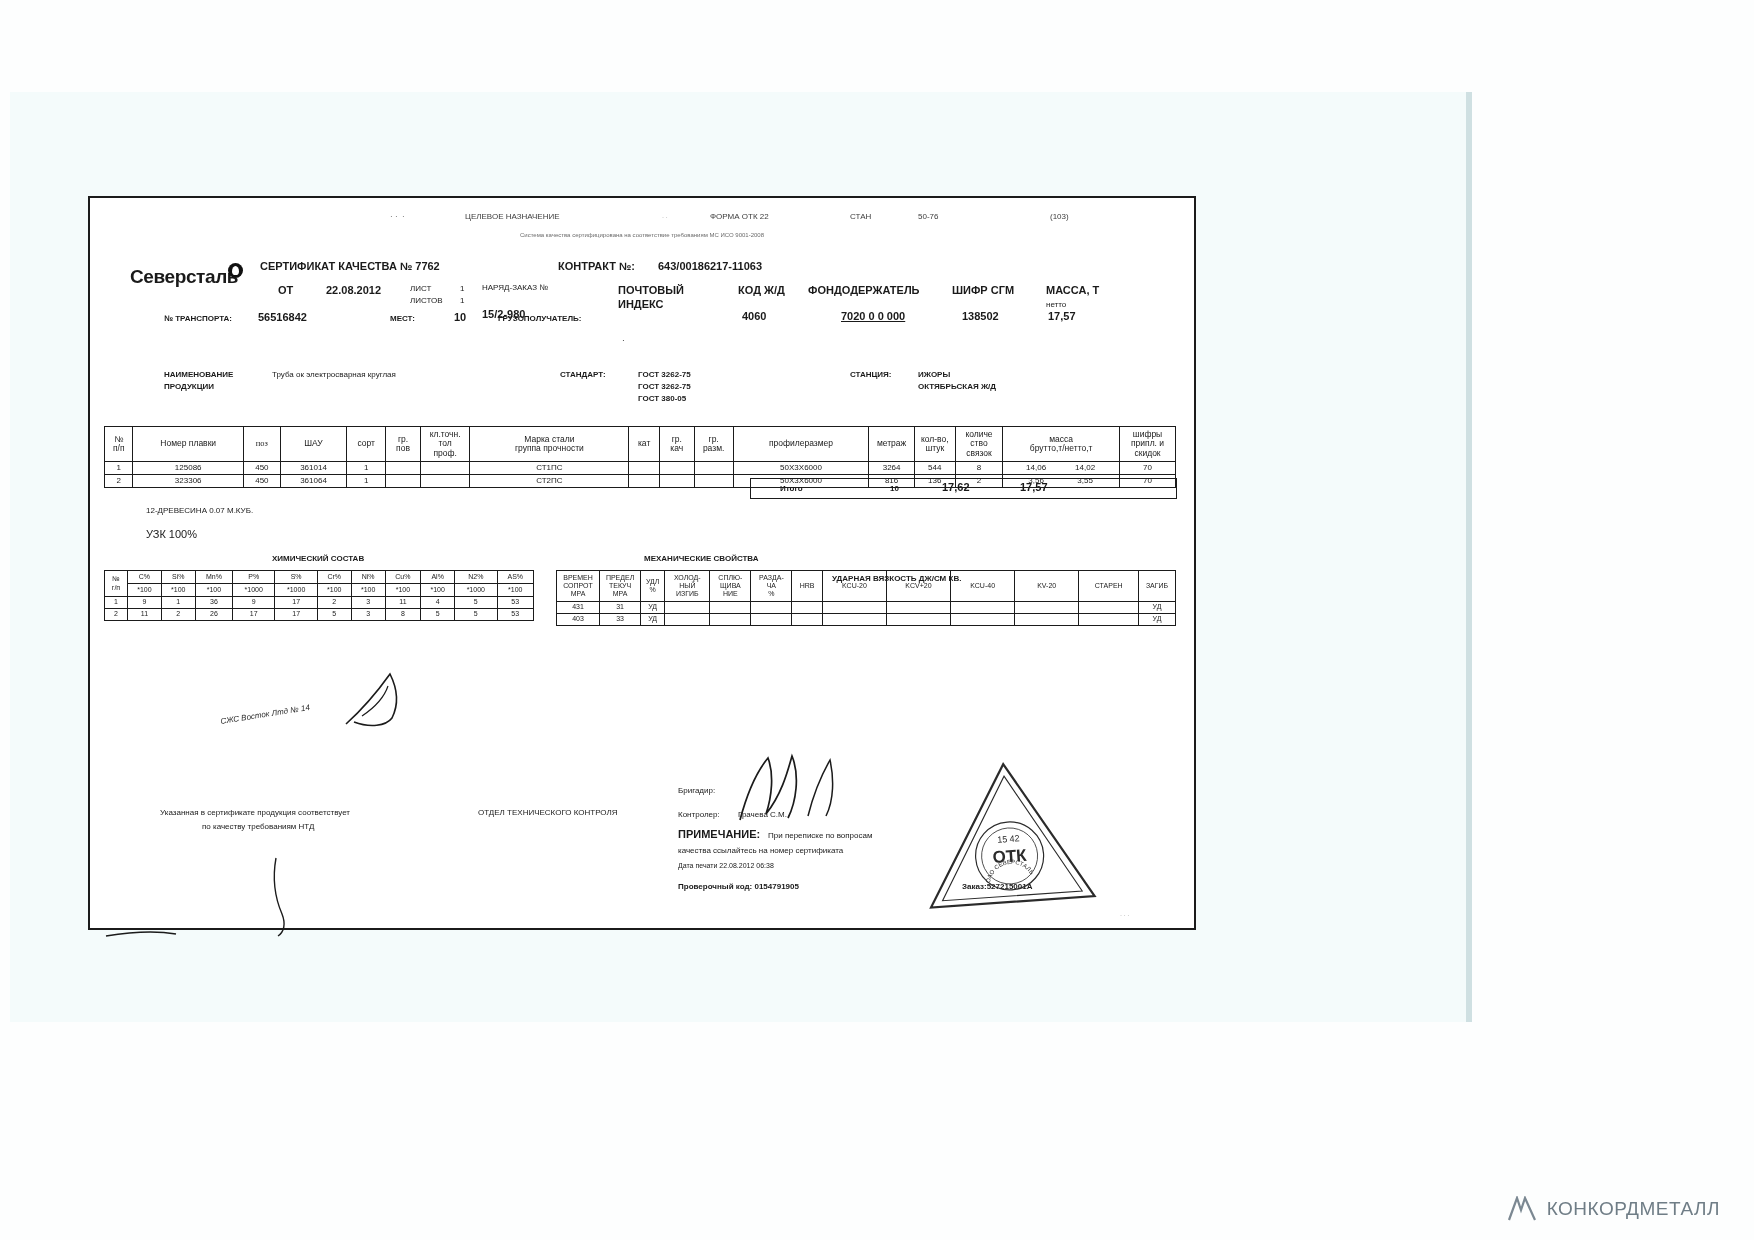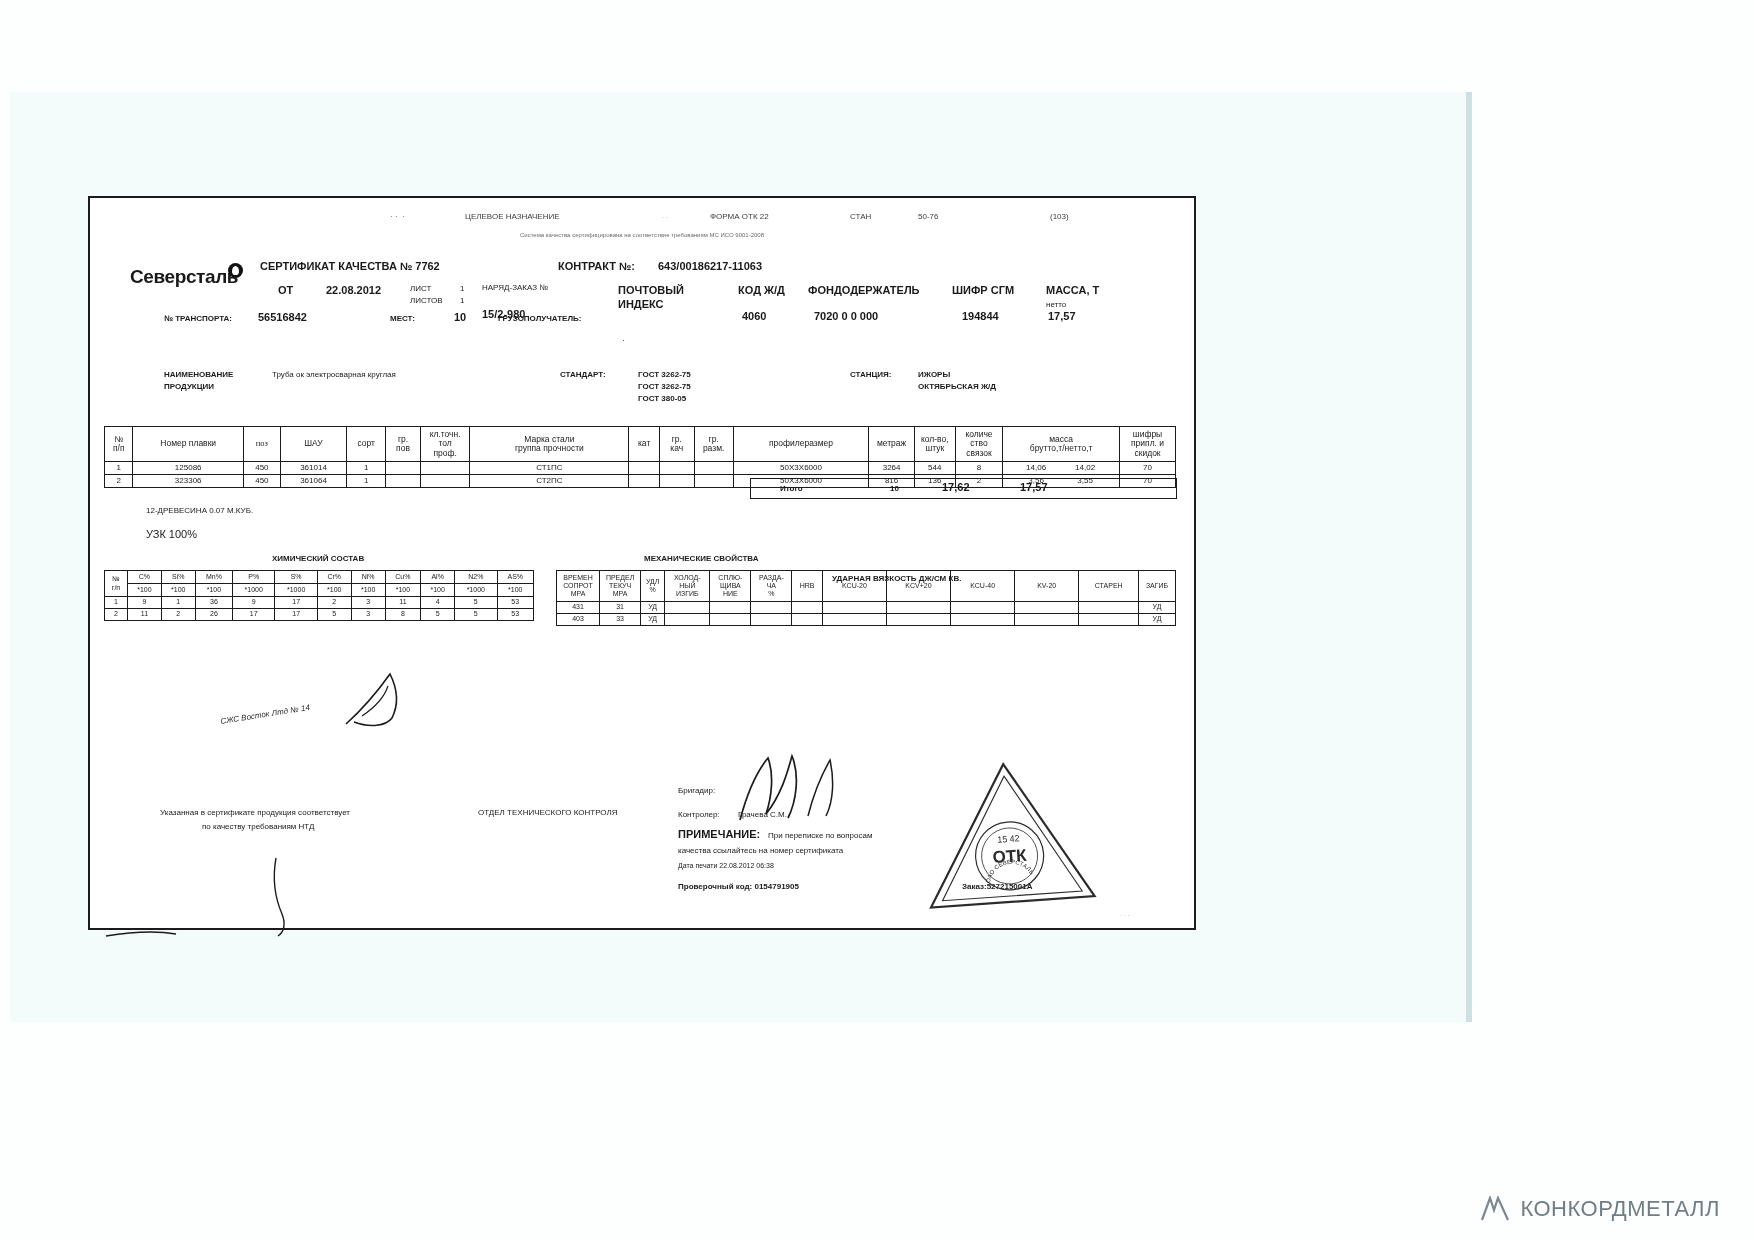--- a/index.html
+++ b/index.html
@@ -78,21 +78,21 @@
   
   #stamp{
     position:absolute;left:830px;top:560px;width:176px;height:150px;
     transform:rotate(-4deg);
   }
   #stamp svg{display:block;}
   
   #brand{
     position:absolute;right:34px;bottom:18px;display:flex;align-items:center;gap:10px;
   }
-  #brand-text{font-size:22px;color:#6f7d86;letter-spacing:0.5px;}
+  #brand-text{font-size:19px;color:#6f7d86;letter-spacing:0.5px;}
   #brand-mark{width:30px;height:26px;}
 </style>
 </head>
 <body>
 
 <div id="scan">
   <div id="scan-tint"></div>
   <div id="page-edge"></div>
 
   <div id="cert">
@@ -124,24 +124,24 @@
     <div class="t sm" style="left:392px;top:85px;">НАРЯД-ЗАКАЗ №</div>
     <div class="t md b" style="left:392px;top:110px;">15/2-980</div>
 
     <div class="t md b" style="left:528px;top:86px;">ПОЧТОВЫЙ</div>
     <div class="t md b" style="left:528px;top:100px;">ИНДЕКС</div>
 
     <div class="t md b" style="left:648px;top:86px;">КОД Ж/Д</div>
     <div class="t md b" style="left:652px;top:112px;">4060</div>
 
     <div class="t md b" style="left:718px;top:86px;">ФОНДОДЕРЖАТЕЛЬ</div>
-    <div class="t md b" style="left:724px;top:112px;">7020 0 0 000</div>
+    <div class="t md b" style="left:751px;top:112px;text-decoration:underline;">7020 0 0 000</div>
 
     <div class="t md b" style="left:862px;top:86px;">ШИФР СГМ</div>
-    <div class="t md b" style="left:872px;top:112px;">194844</div>
+    <div class="t md b" style="left:872px;top:112px;">138502</div>
 
     <div class="t md b" style="left:956px;top:86px;">МАССА, Т</div>
     <div class="t sm" style="left:956px;top:102px;">нетто</div>
     <div class="t md b" style="left:958px;top:112px;">17,57</div>
 
     <div class="t sm b" style="left:74px;top:116px;">№ ТРАНСПОРТА:</div>
     <div class="t md b" style="left:168px;top:113px;">56516842</div>
     <div class="t sm b" style="left:300px;top:116px;">МЕСТ:</div>
     <div class="t md b" style="left:364px;top:113px;">10</div>
     <div class="t sm b" style="left:396px;top:116px;margin-left:12px;">ГРУЗОПОЛУЧАТЕЛЬ:</div>

